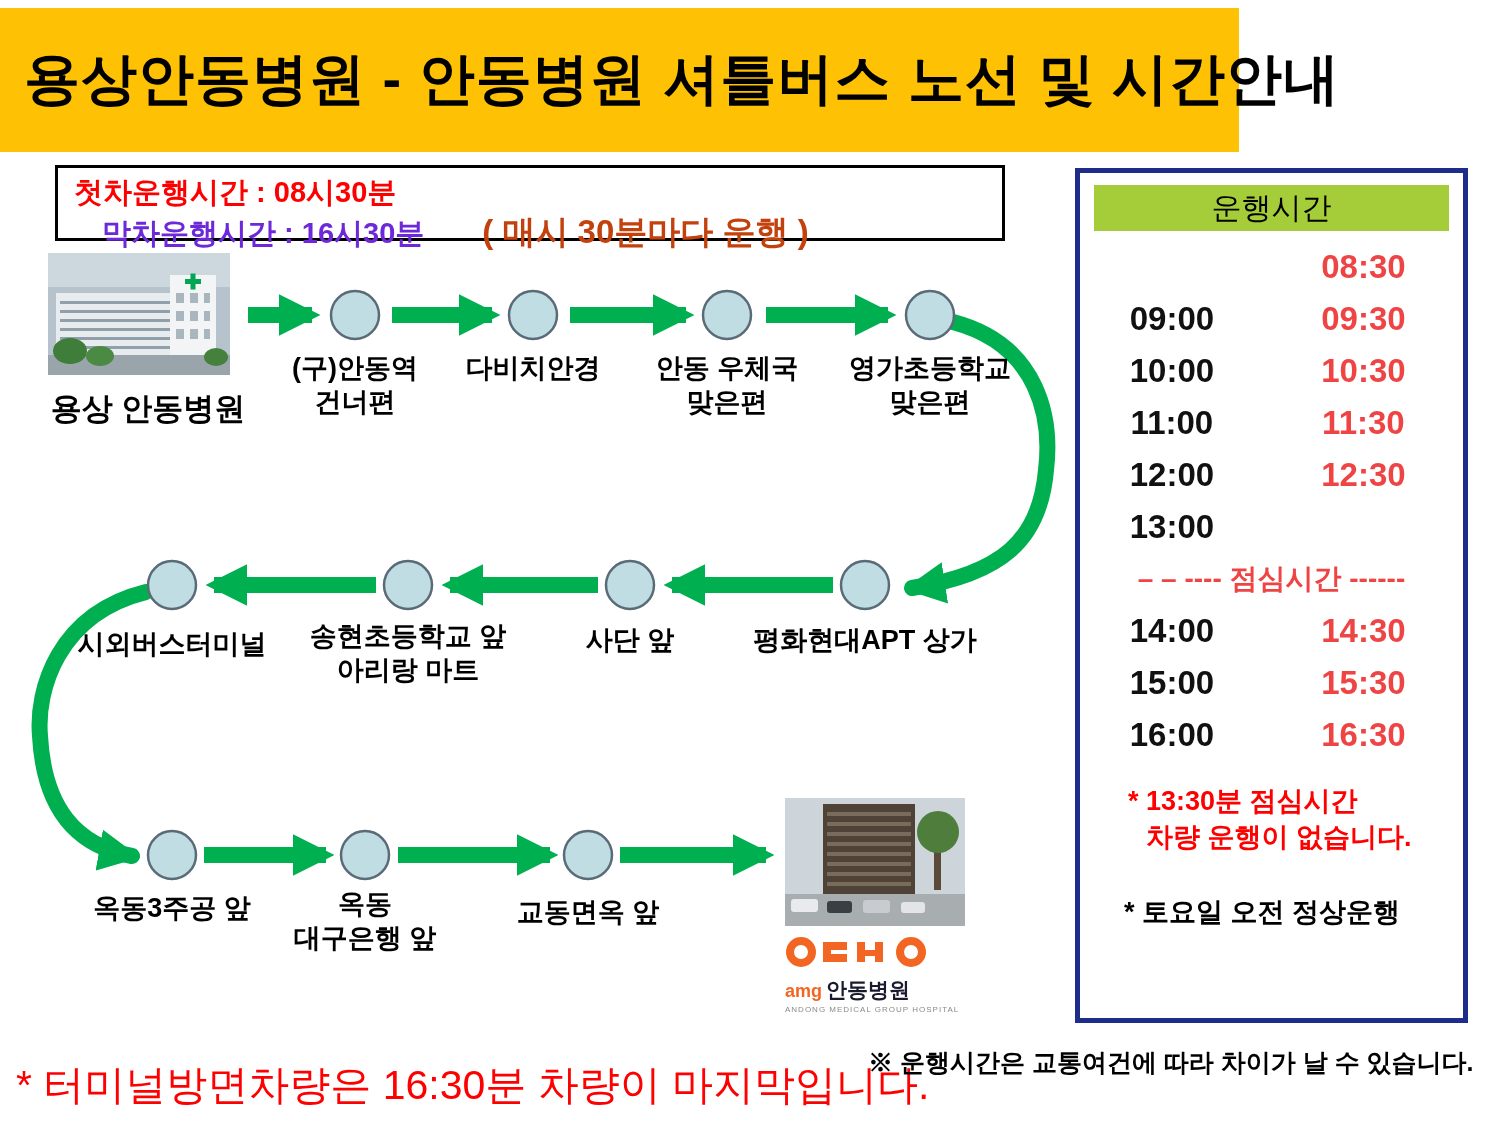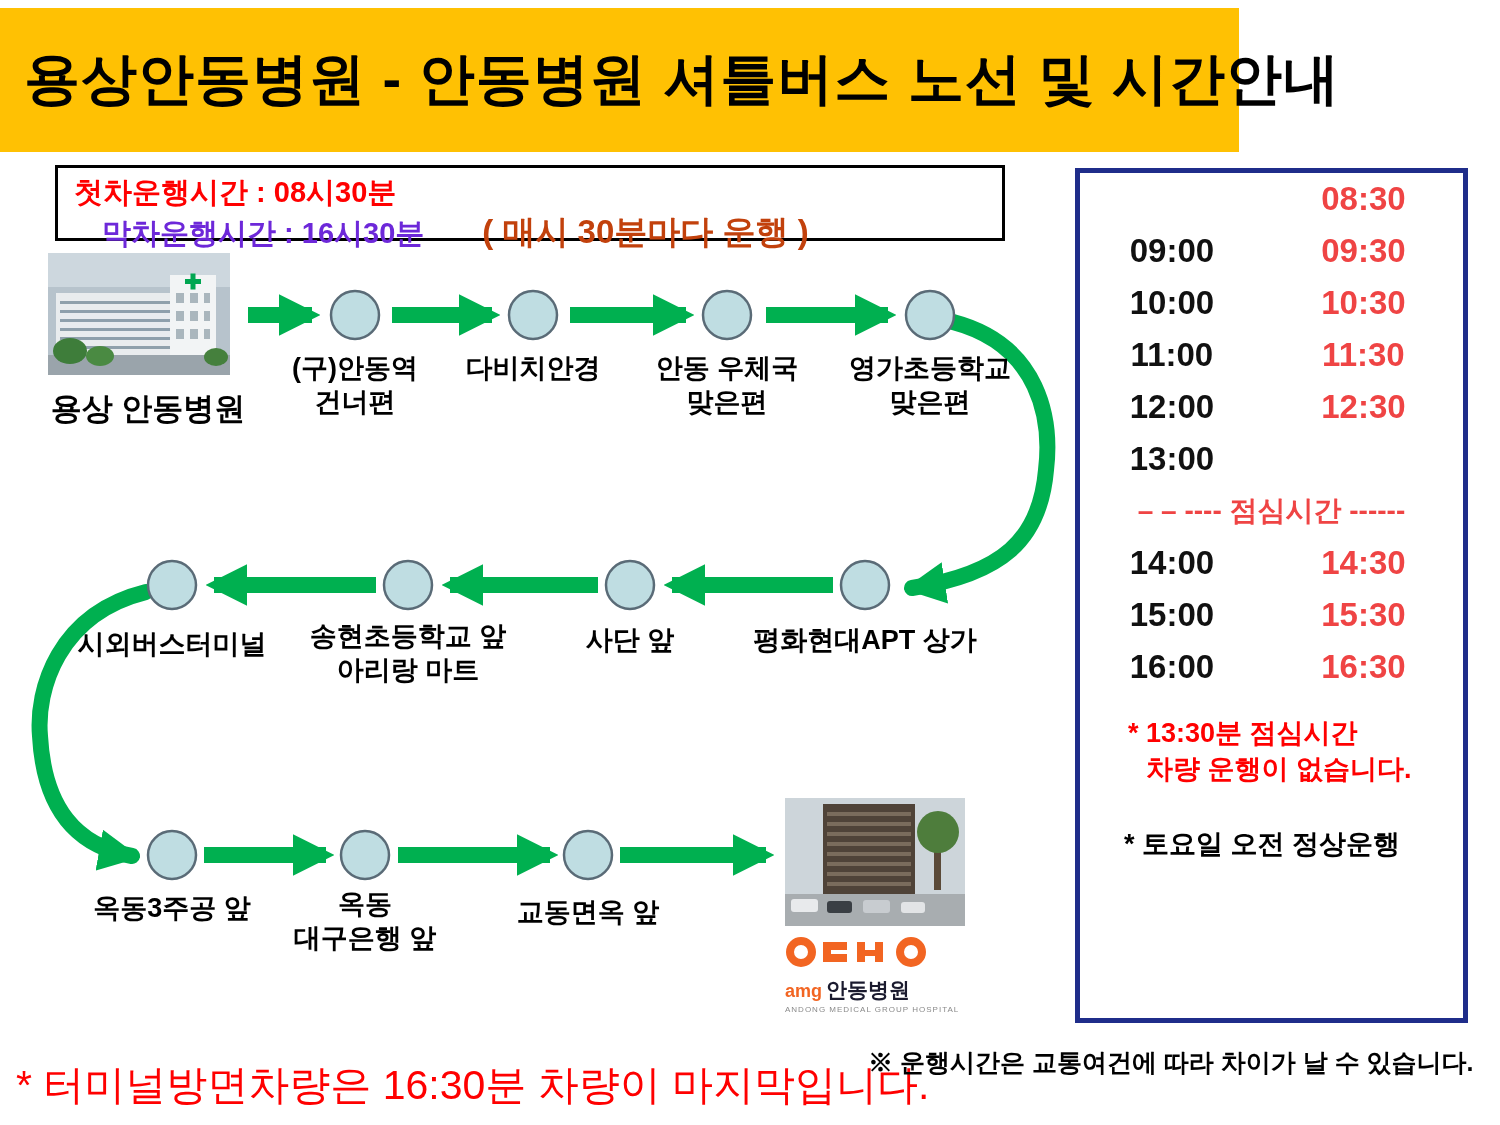--- a/index.html
+++ b/index.html
@@ -222,20 +222,21 @@
   </div>
   <div class="stop" style="left:365px; top:888px;">
     <div>옥동</div>
     <div>대구은행 앞</div>
   </div>
   <div class="stop" style="left:588px; top:896px;">
     <div>교동면옥 앞</div>
   </div>
 
   <div class="schedule">
+    <div class="sched-header">운행시간</div>
     <div class="sched-rows">
       <div class="srow">
         <span class="c0"></span>
         <span class="c1">08:30</span>
       </div>
       <div class="srow">
         <span class="c0">09:00</span>
         <span class="c1">09:30</span>
       </div>
       <div class="srow">

